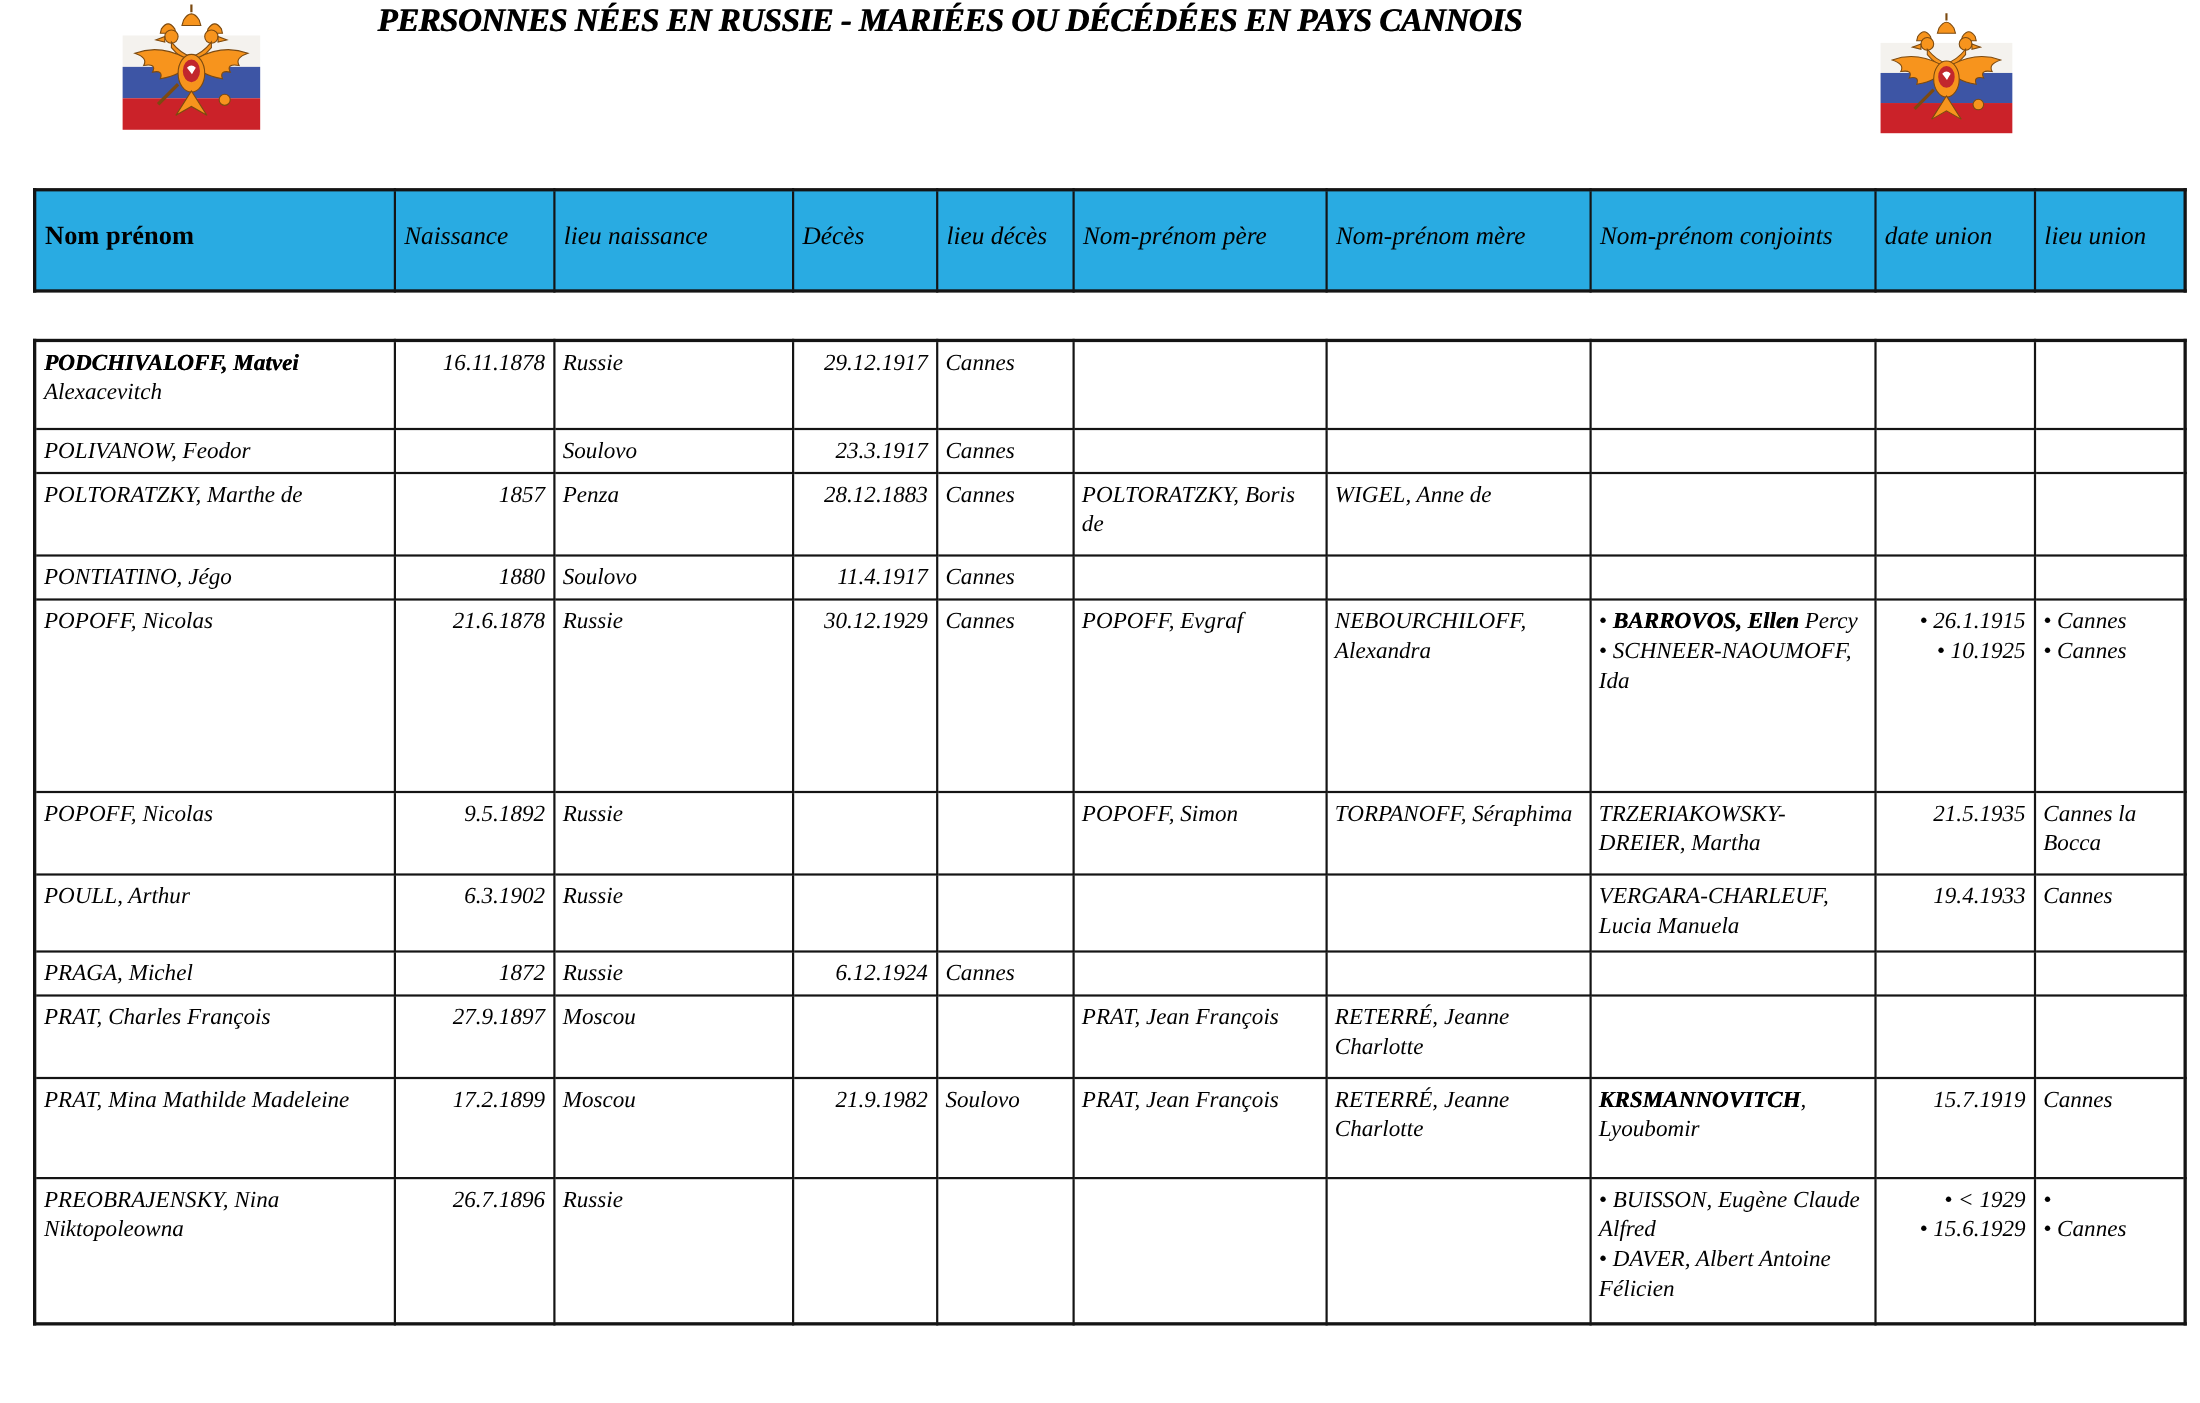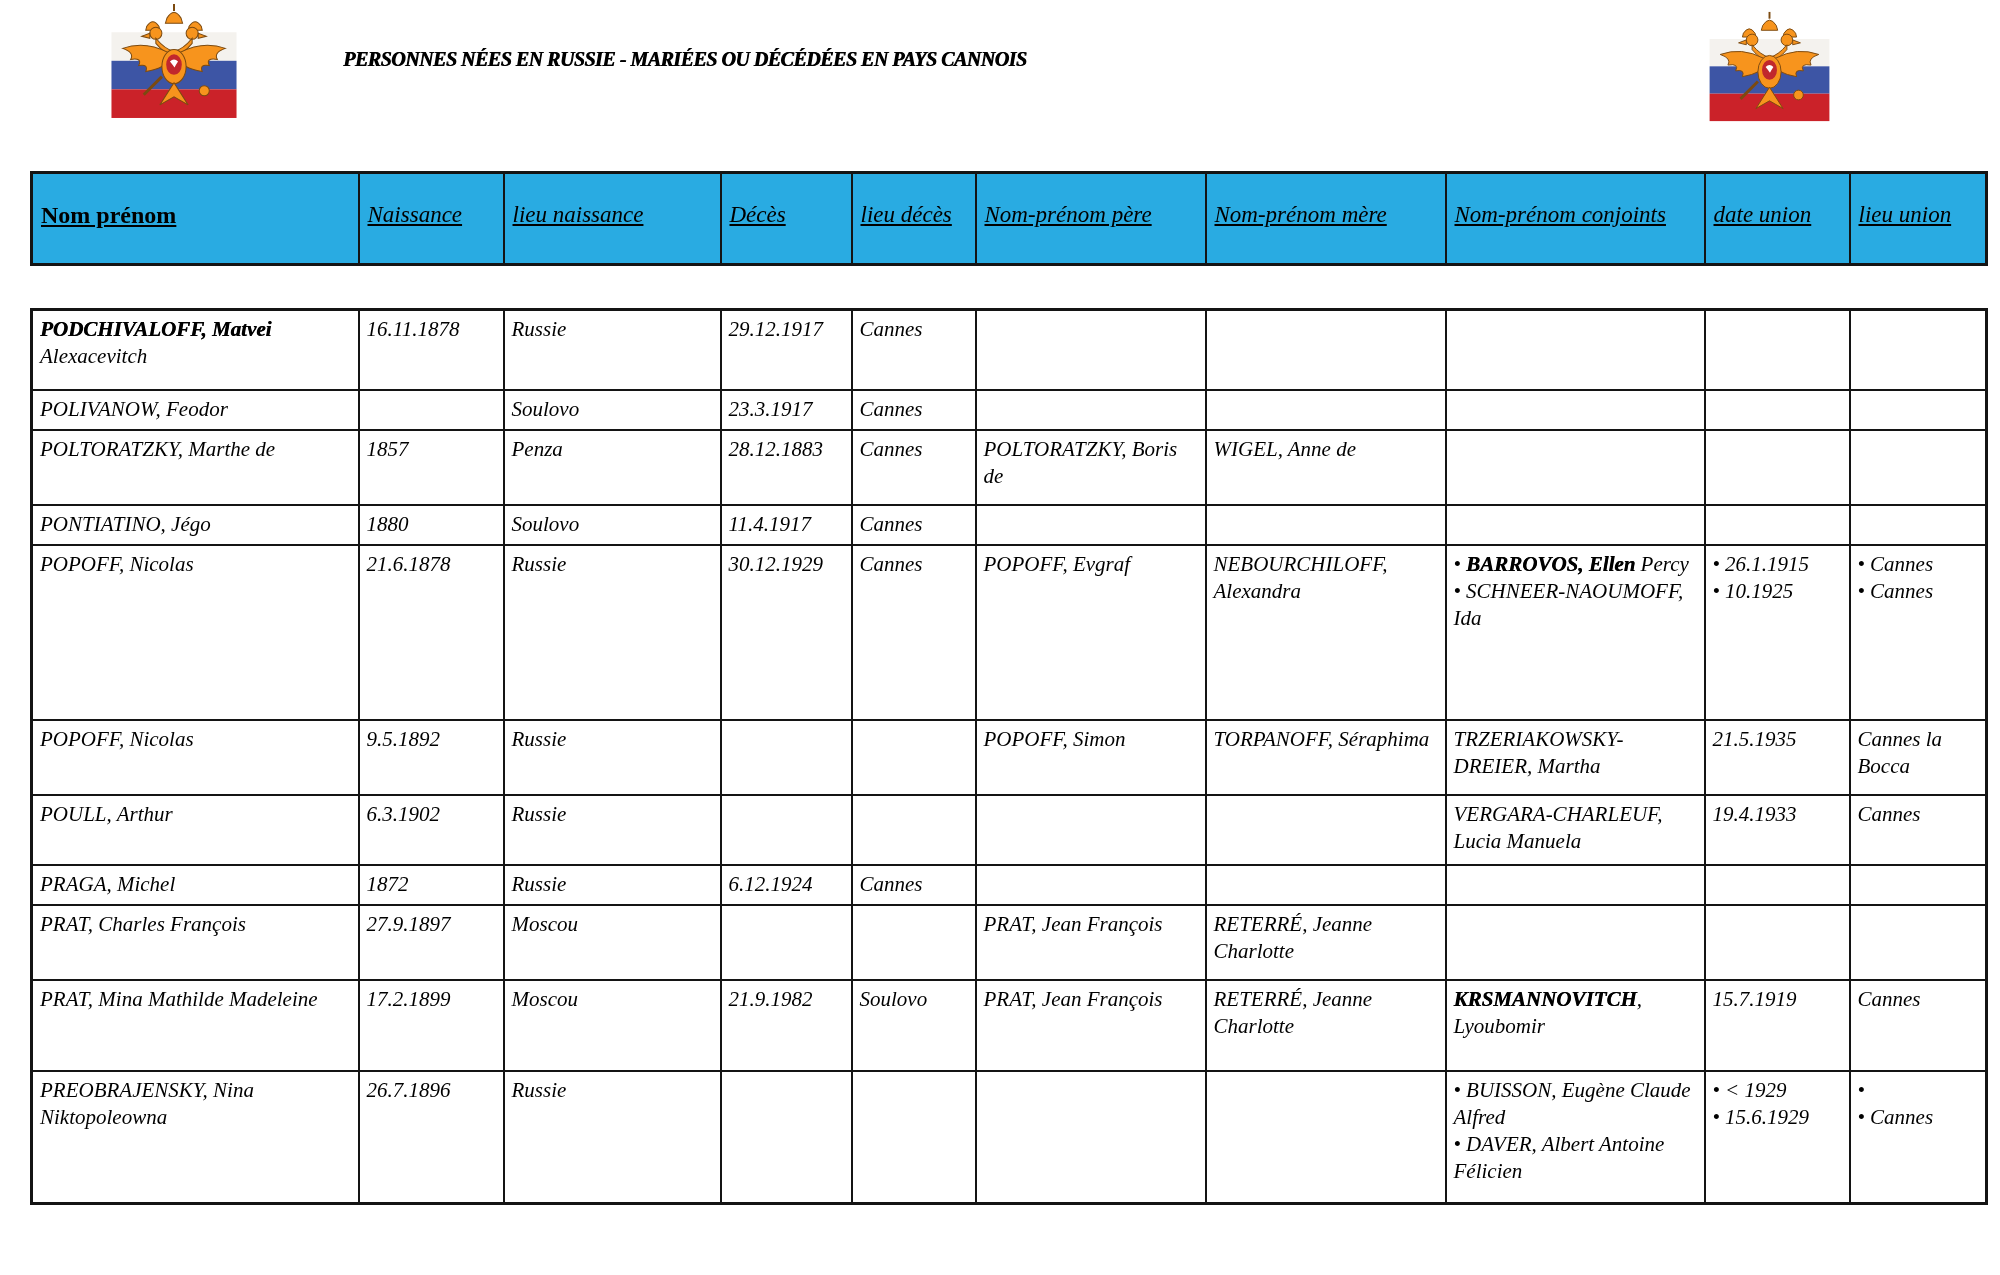--- a/index.html
+++ b/index.html
@@ -14,54 +14,52 @@
   *{box-sizing:border-box;}
   html,body{margin:0;padding:0;}
   body{
     width:2000px;height:1275px;background:#ffffff;
     font-family:"Liberation Serif", serif;color:#000;
     position:relative;overflow:hidden;
   }
   .page{position:relative;width:2000px;height:1275px;}
   .title{
     position:absolute;left:343px;top:2px;
-    font-size:20px;font-weight:bold;font-style:italic;
+    font-size:30px;font-weight:bold;font-style:italic;
     letter-spacing:-0.5px;white-space:nowrap;
     text-shadow:0.7px 0 0 #000;
-    margin-top:46px;
   }
   .flag{position:absolute;}
   .flag-left{left:98px;top:2px;}
   .flag-right{left:1697px;top:10px;}
   table{
     position:absolute;left:30px;
     border-collapse:collapse;table-layout:fixed;
     width:1955px;background:#fff;
     border:3px solid var(--border);
   }
   #header-table{top:171px;}
   #body-table{top:308px;}
   th{
     background:var(--header-bg);
     border:2px solid var(--border);
     font-size:23px;font-style:italic;font-weight:normal;
     text-align:left;vertical-align:top;
     padding:27px 0 6px 8px;height:92px;
     line-height:28px;
-    text-decoration:underline;
   }
   th.c0{font-style:normal;font-weight:bold;font-size:24px;}
   td{
     border:2px solid var(--border);
     vertical-align:top;text-align:left;
     padding:5px 7px 6px 7px;
     font-size:21px;font-style:italic;line-height:27px;
     overflow-wrap:break-word;word-wrap:break-word;
   }
-  td.center{text-align:left;}
+  td.center{text-align:right;}
   .bb{font-weight:bold;text-shadow:0.4px 0 0 #000;}
   .bullet-line{display:block;}
 </style>
 </head>
 <body>
 
 <div class="page">
 
   <svg width="0" height="0" style="position:absolute">
     <symbol id="imperial-flag" viewBox="0 0 150 118">

